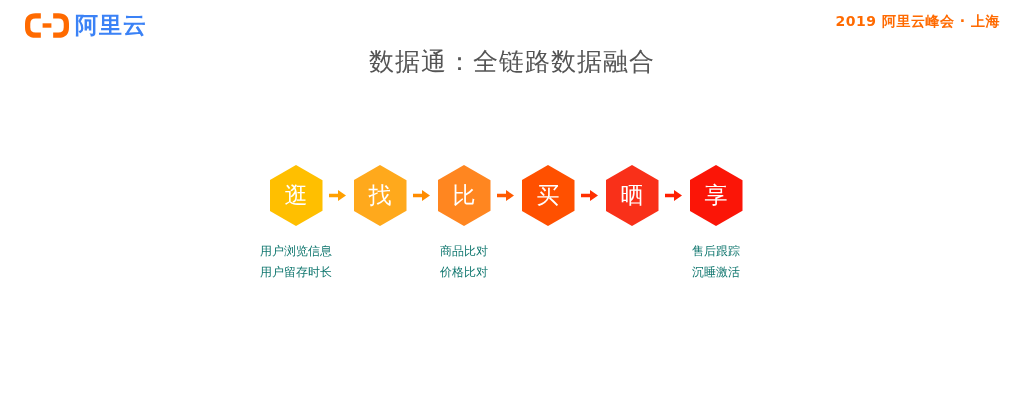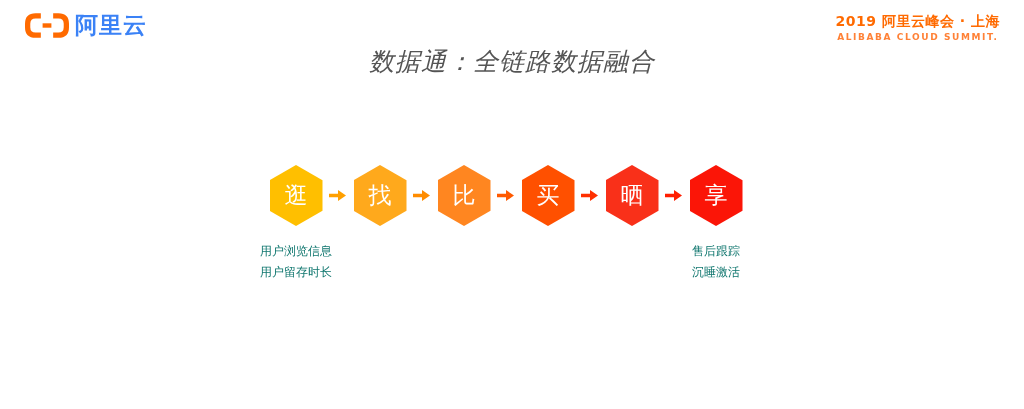--- a/index.html
+++ b/index.html
@@ -15,21 +15,21 @@
   .logo-mark{width:44px;height:25px;display:block;}
   .logo-text{font-size:23px;font-weight:bold;color:#3b82f6;letter-spacing:1px;line-height:25px;}
 
   .event{position:absolute;right:24px;top:13px;text-align:center;}
   .event-line1{font-size:14px;font-weight:bold;color:#FF6A00;line-height:17px;letter-spacing:0.5px;}
   .event-line2{font-size:9px;font-weight:bold;color:#FF8136;letter-spacing:1.6px;line-height:12px;margin-top:1px;}
 
   
   .title{
     position:absolute;left:0;right:0;top:45px;margin:0;
-    text-align:center;font-size:25px;font-weight:500;color:#545454;letter-spacing:1px;font-style:italic;
+    text-align:center;font-size:25px;font-weight:500;color:#545454;letter-spacing:1px;
   }
 
   
   .flow{position:absolute;left:254px;top:165px;width:504px;height:125px;display:flex;}
   .step{width:84px;display:flex;flex-direction:column;align-items:center;}
   .hex{
     width:53px;height:61px;flex:0 0 auto;
     clip-path:polygon(50% 0,100% 25%,100% 75%,50% 100%,0 75%,0 25%);
     display:flex;align-items:center;justify-content:center;
   }
@@ -50,21 +50,20 @@
     <svg class="logo-mark" viewBox="0 0 50 28" fill="none">
       <path d="M18 3 H12 Q3 3 3 12 V16 Q3 25 12 25 H18" stroke="#FF6A00" stroke-width="6"></path>
       <path d="M32 3 H38 Q47 3 47 12 V16 Q47 25 38 25 H32" stroke="#FF6A00" stroke-width="6"></path>
       <path d="M20 14 H30" stroke="#FF6A00" stroke-width="5"></path>
     </svg>
     <span class="logo-text">阿里云</span>
   </div>
 
   <div class="event">
     <div class="event-line1">2019 阿里云峰会 · 上海</div>
-    <div class="event-line2">ALIBABA CLOUD SUMMIT.</div>
   </div>
 
   <h1 class="title">数据通：全链路数据融合</h1>
 
   <div class="flow">
 
     <div class="step">
       <div class="hex" style="background-color: rgb(255, 191, 0);">
         <span class="hex-char">逛</span>
       </div>
@@ -76,20 +75,24 @@
 
     <div class="step">
       <div class="hex" style="background-color: rgb(255, 169, 28);">
         <span class="hex-char">找</span>
       </div>
     </div>
 
     <div class="step">
       <div class="hex" style="background-color: rgb(255, 134, 32);">
         <span class="hex-char">比</span>
+      </div>
+      <div class="labels">
+        <div class="label">商品比对</div>
+        <div class="label">价格比对</div>
       </div>
     </div>
 
     <div class="step">
       <div class="hex" style="background-color: rgb(255, 80, 0);">
         <span class="hex-char">买</span>
       </div>
     </div>
 
     <div class="step">

